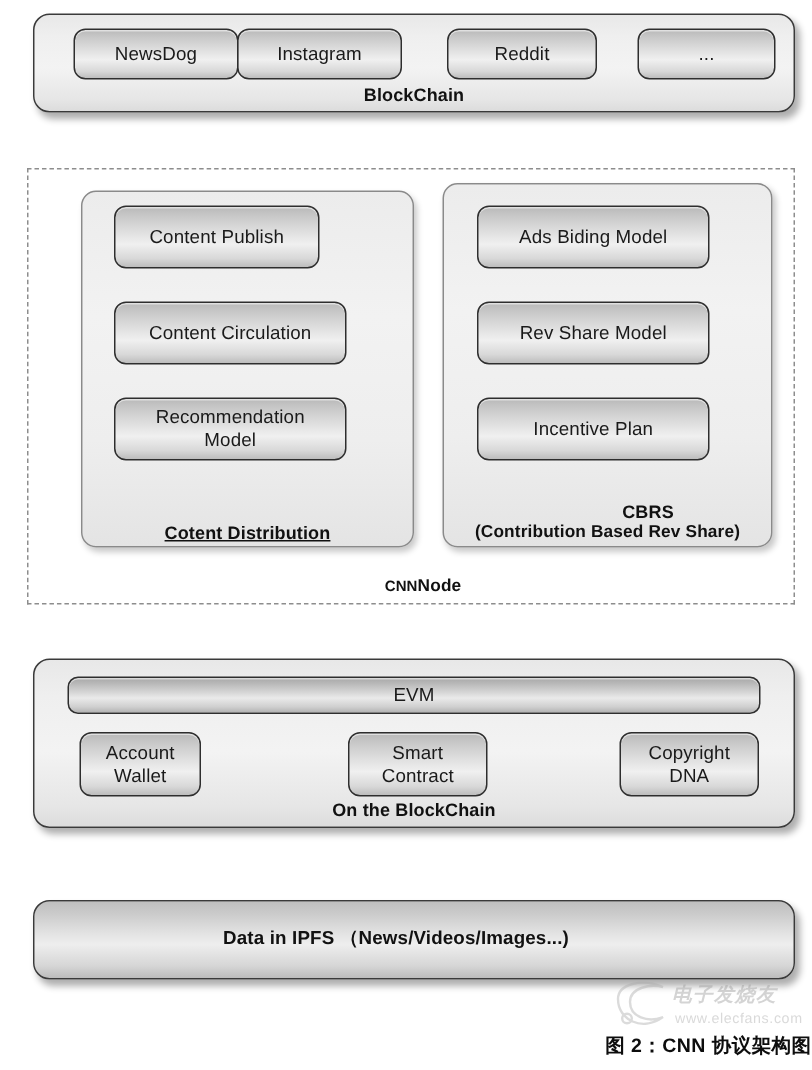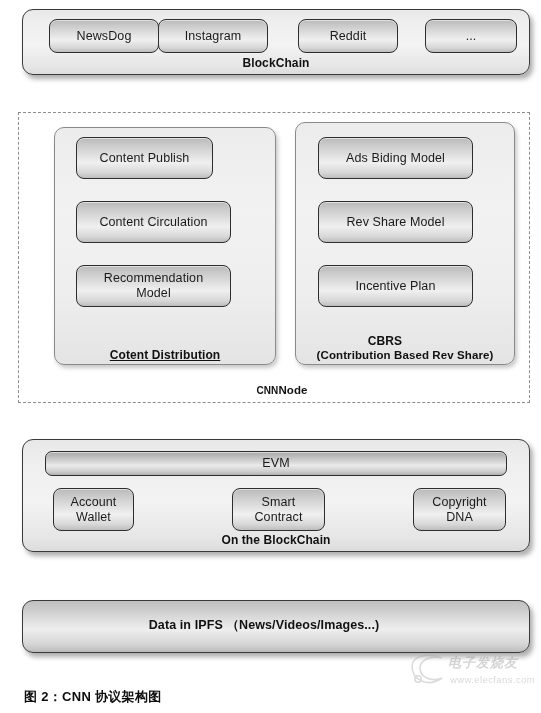--- a/index.html
+++ b/index.html
@@ -88,26 +88,25 @@
     background: linear-gradient(180deg, #ececec 0%, #f2f2f2 35%, #eeeeee 70%, #e4e4e4 100%);
     box-shadow: 2px 3px 4px rgba(0,0,0,0.22);
   }
 
   
   #figure-caption {
     position: absolute;
     left: 0;
     right: 0;
     top: 688px;
-    text-align: left;
+    text-align: right;
     font-weight: bold;
     font-size: 13px;
     color: #0d0d0d;
     letter-spacing: 0.3px;
-    padding-left: 24px;
   }
 
   
   #watermark {
     position: absolute;
     left: 408px;
     top: 652px;
     width: 133px;
     height: 48px;
     opacity: 0.42;
@@ -170,21 +169,21 @@
 
 <div class="column-panel" style="left:295px; top:122px; width:220px; height:243px;">
 </div>
 
 <div class="chip" style="left:318px; top:137px; width:155px; height:42px;">Ads Biding Model</div>
 
 <div class="chip" style="left:318px; top:201px; width:155px; height:42px;">Rev Share Model</div>
 
 <div class="chip" style="left:318px; top:265px; width:155px; height:42px;">Incentive Plan</div>
 
-<div class="section-label" style="left:295px; top:334px; width:180px;">CBRS</div>
+<div class="section-label" style="left:295px; top:334px; width:180px;padding-left:47px;">CBRS</div>
 
 <div class="section-label" style="left:290px; top:348px; width:230px; font-size:11.5px;">(Contribution Based Rev Share)</div>
 
 <div class="section-label" style="left:18px; top:383px; width:512px;">
   <span class="cnn-strong">CNN</span><span class="cnn-rest">Node</span>
 </div>
 
 <div class="panel" id="blockchain-panel" style="left:22px; top:439px; width:508px; height:113px;">
 </div>
 

